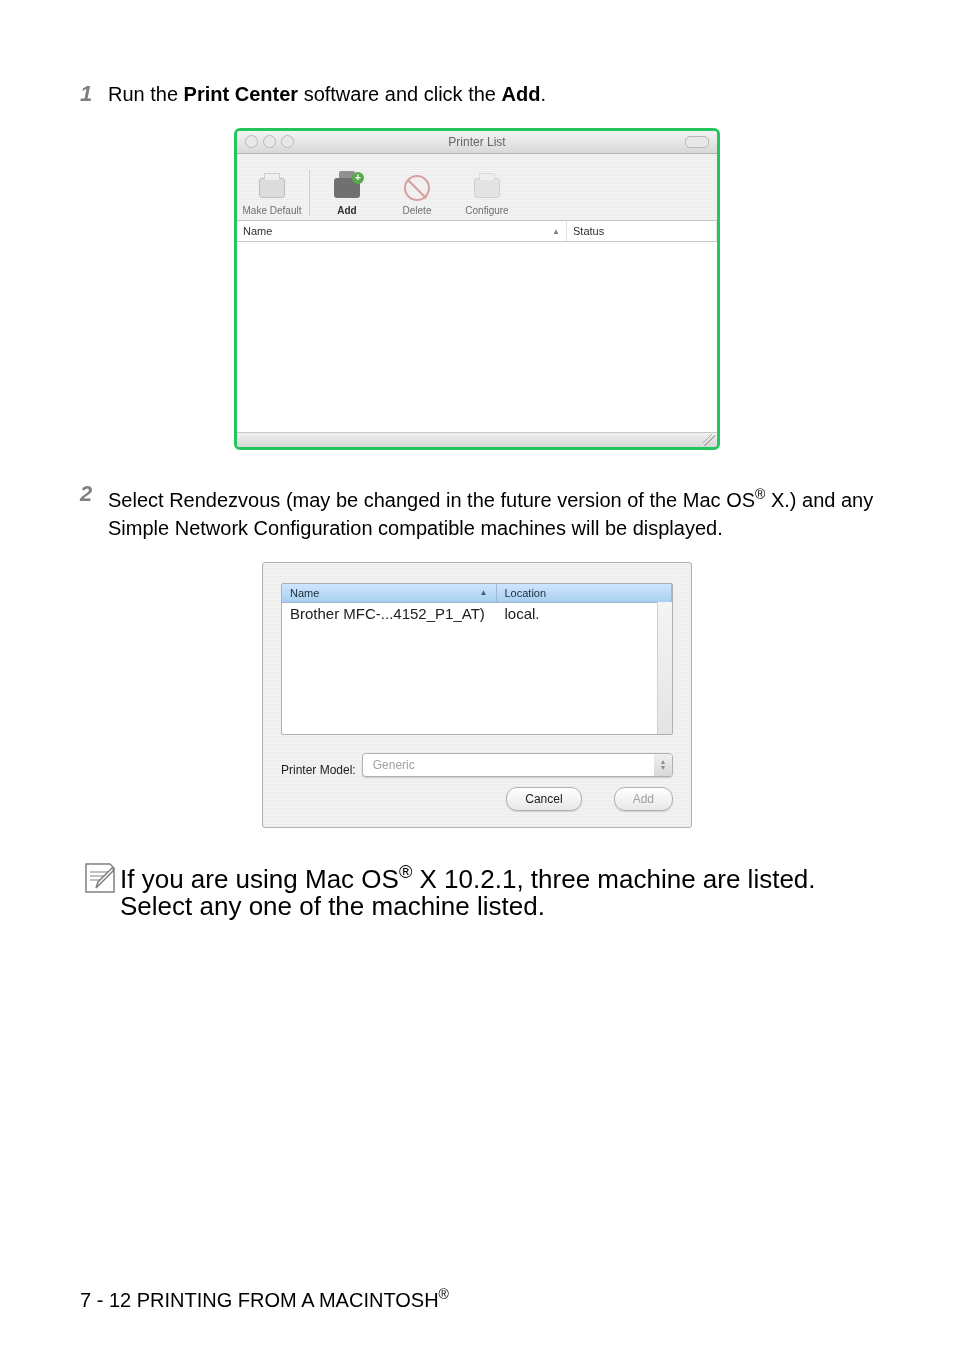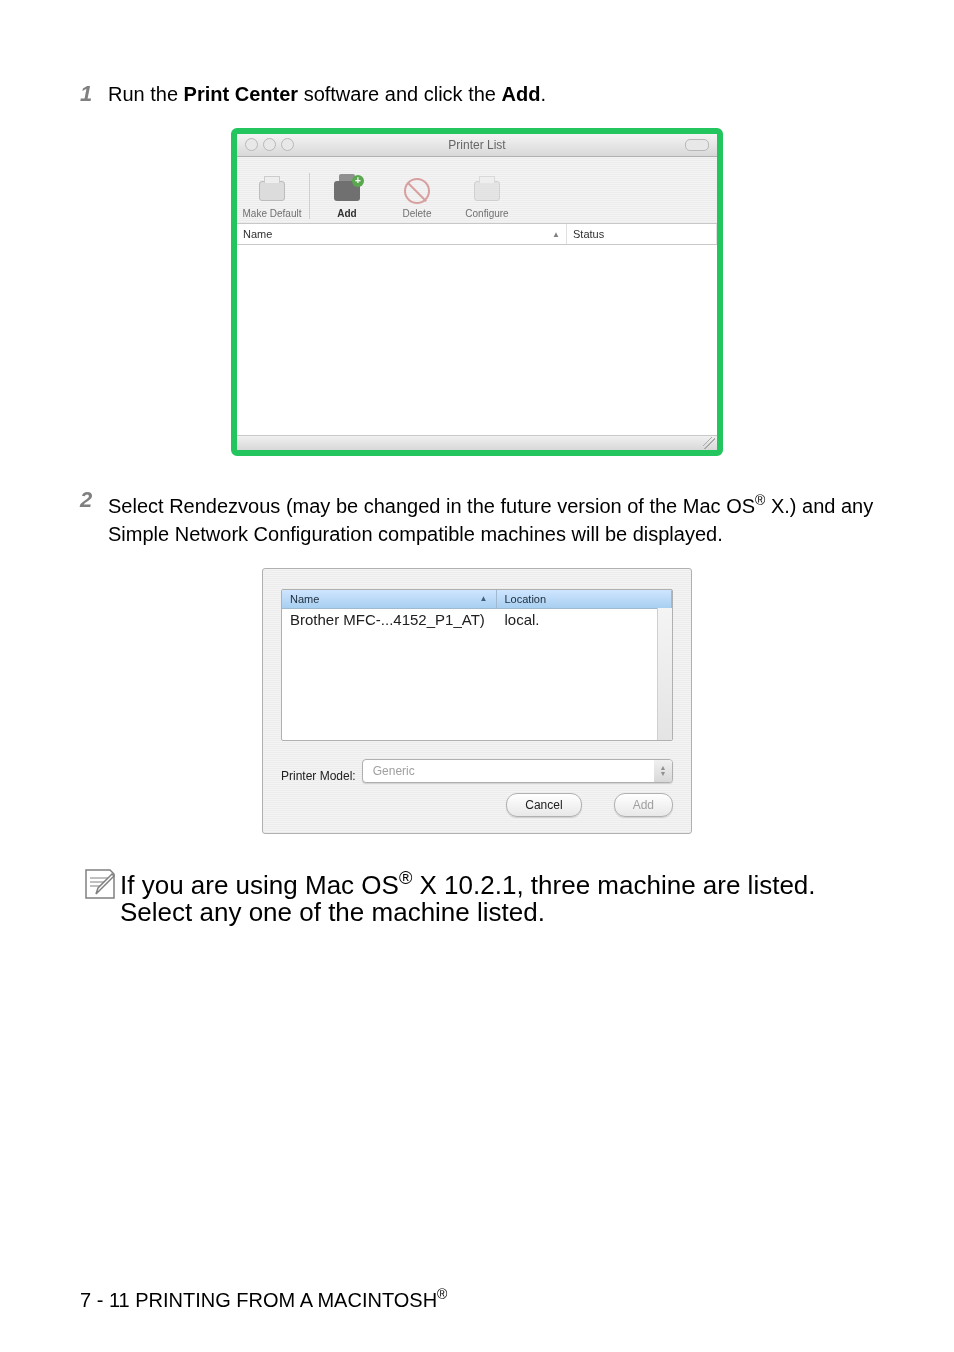--- a/index.html
+++ b/index.html
@@ -39,21 +39,21 @@
   .sup { font-size: 0.7em; vertical-align: super; }
 
   
   .shot1-wrap {
     display: flex;
     justify-content: center;
     margin: 10px 0 30px 0;
   }
   .shot1 {
     width: 480px;
-    border: 6px solid #22c55e;
+    border: 3px solid #22c55e;
     border-radius: 6px;
     overflow: hidden;
     font-size: 12px;
     background: #ffffff;
   }
   .shot1-titlebar {
     height: 22px;
     background: linear-gradient(#f4f4f4, #d8d8d8);
     border-bottom: 1px solid #b0b0b0;
     display: flex;
@@ -494,16 +494,16 @@
         <line x1="10" y1="22" x2="20" y2="22" stroke="#808080" stroke-width="1"></line>
         <path d="M34 12 L20 26 L16 30 L18 24 L32 10 Z" fill="#ffffff" stroke="#808080" stroke-width="1.5"></path>
       </svg>
     </div>
     <div>
       <span>If you are using Mac OS</span><span class="sup">®</span><span> X 10.2.1, three machine are listed. Select any one of the machine listed.</span>
     </div>
   </div>
 
   <div class="footer">
-    <span>7 - 11 PRINTING FROM A MACINTOSH</span><span class="sup">®</span>
+    <span>7 - 12 PRINTING FROM A MACINTOSH</span><span class="sup">®</span>
   </div>
 
 </div>
 
 </body></html>

